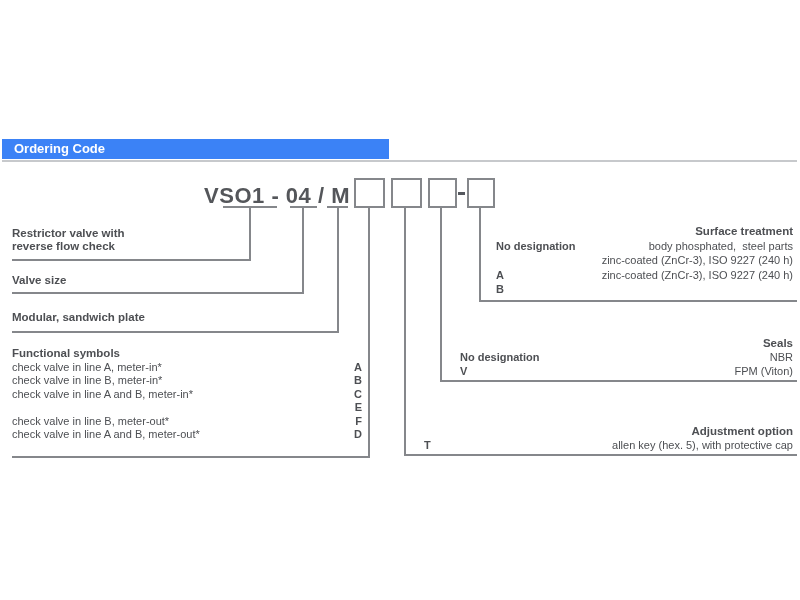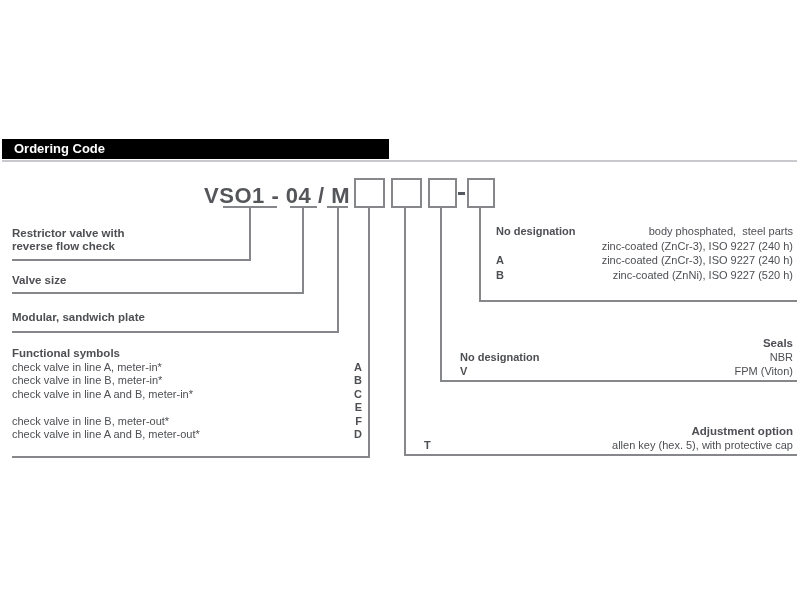--- a/index.html
+++ b/index.html
@@ -4,21 +4,21 @@
 <style>
   html,body{margin:0;padding:0;background:#fff;}
   #page{
     position:relative;width:800px;height:600px;background:#ffffff;overflow:hidden;
     font-family:"Liberation Sans",sans-serif;color:#4d4f53;
   }
   .line{position:absolute;background:#85878b;}
   .rule{position:absolute;background:#c7c9cc;}
   .header-bar{
     position:absolute;left:2px;top:139px;width:387px;height:20px;
-    background:#000000;color:#ffffff;font-size:13px;font-weight:bold;
+    background:#3b82f6;color:#ffffff;font-size:13px;font-weight:bold;
     line-height:20px;padding-left:12px;box-sizing:border-box;
   }
   .model-code{
     position:absolute;right:450px;top:183px;font-size:22px;font-weight:bold;
     color:#54565a;letter-spacing:0.5px;white-space:nowrap;text-align:center;
   }
   .code-box{
     position:absolute;top:178px;height:30px;background:#fff;
     border:2px solid #85878b;box-sizing:border-box;
   }
@@ -98,35 +98,35 @@
       <span class="code">F</span>
     </div>
     <div class="fs-row">
       <span class="label">check valve in line A and B, meter-out*</span>
       <span class="code">D</span>
     </div>
   </div>
   <div class="line" style="left:12px;top:456px;width:358px;height:2px;"></div>
 
   <div class="opt lh145" style="left:481px;top:224px;width:312px;">
+    <div class="title">Surface treatment</div>
     <div class="opt-row">
       <span class="code" style="padding-left:7px;">No designation</span>
       <span class="value">body phosphated, &nbsp;steel parts</span>
     </div>
     <div class="opt-row">
       <span class="code" style="padding-left:7px;"></span>
       <span class="value">zinc-coated (ZnCr-3), ISO 9227 (240 h)</span>
     </div>
     <div class="opt-row">
       <span class="code" style="padding-left:7px;">A</span>
       <span class="value">zinc-coated (ZnCr-3), ISO 9227 (240 h)</span>
     </div>
     <div class="opt-row">
       <span class="code" style="padding-left:7px;">B</span>
-      <span class="value">zinc-coated (ZnNi), ISO 9227 (520 h)</span>
     </div>
   </div>
   <div class="line" style="left:479px;top:300px;width:318px;height:2px;"></div>
 
   <div class="opt lh14" style="left:452px;top:336px;width:341px;">
     <div class="title">Seals</div>
     <div class="opt-row">
       <span class="code">No designation</span>
       <span class="value">NBR</span>
     </div>

